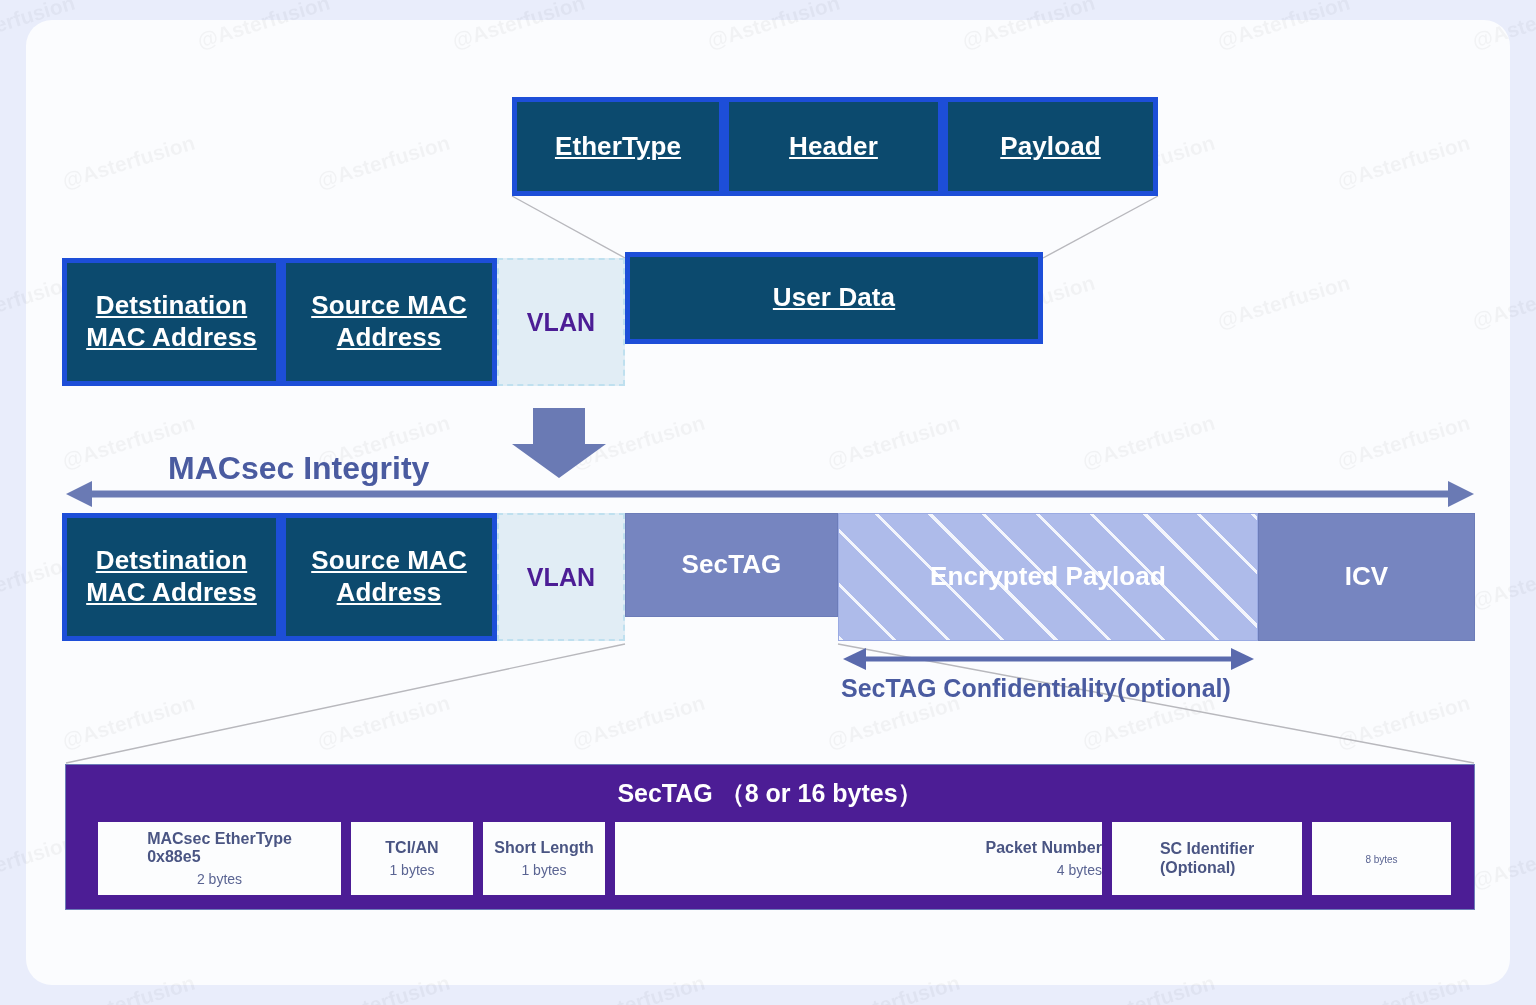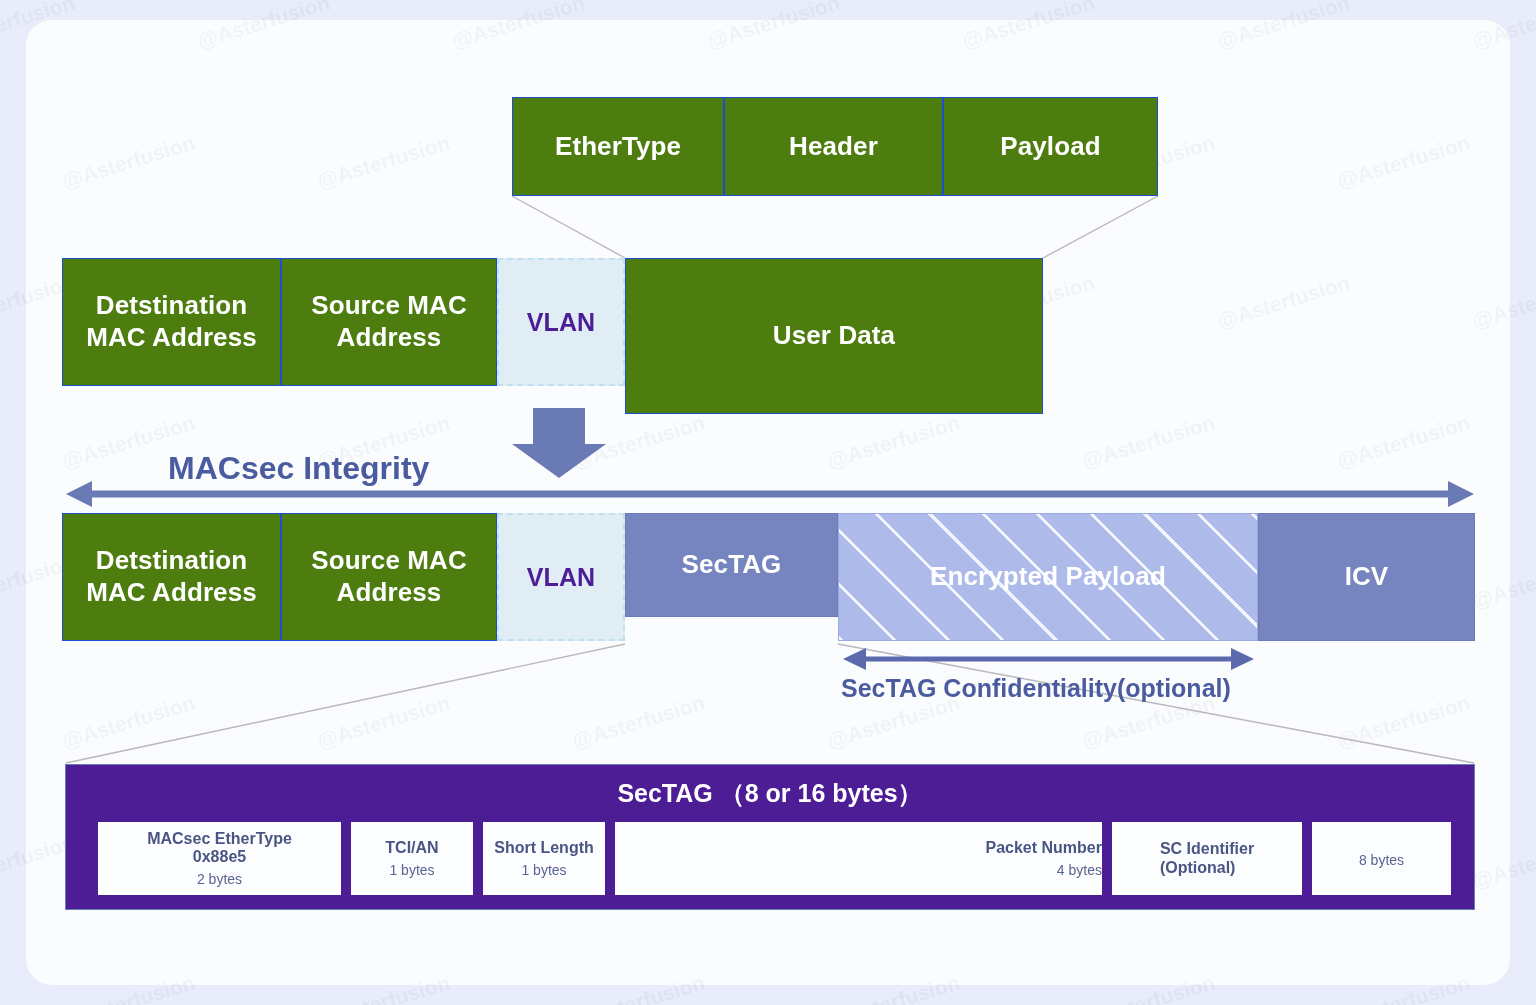--- a/index.html
+++ b/index.html
@@ -39,21 +39,21 @@
   .box{
     position:absolute;
     box-sizing:border-box;
     display:flex;align-items:center;justify-content:center;
     text-align:center;
     color:#ffffff;
     font-weight:700;
     line-height:1.22;
     letter-spacing:.1px;
   }
-  .b-light{background:#4d7c0f;border:1px solid #1d4ed8;}
+  .b-light{background:#0c4a6e;border:5px solid #1d4ed8;text-decoration:underline;}
   .b-vlan{
     background:#e1edf5;color:#4c1d95;
     border:2px dashed #bfe0ef;
   }
   .b-dark{background:#7685c0;border:1px solid #6c7cb8;}
   .b-hatch{
     background:
       repeating-linear-gradient(45deg,
         rgba(255,255,255,.85) 0px, rgba(255,255,255,.85) 3px,
         rgba(255,255,255,0) 3px, rgba(255,255,255,0) 38px),
@@ -92,21 +92,21 @@
   .cell{
     background:#fcfdfe;
     box-sizing:border-box;
     display:flex;flex-direction:column;
     align-items:center;justify-content:center;
     color:#4a5583;
     line-height:1.16;
   }
   .cell .t{font-size:16px;font-weight:700;}
   .cell .s{font-size:14px;font-weight:400;margin-top:4px;color:#5a6492;}
-  .cell.only .s{margin-top:3px;font-size:14px;}
+  .cell.only .s{margin-top:3px;font-size:10px;}
 </style>
 </head>
 <body>
 
 <div id="stage">
 
   <div class="card"></div>
 
   <div class="wm-layer" id="wm-layer">
       <div class="wm" style="left: -60px; top: 10px;">@Asterfusion</div>
@@ -206,21 +206,21 @@
   </div>
   <div class="box b-light fs26" style="left:281px;top:258px;width:216px;height:128px;">
     <span>
       <span>Source MAC</span><br>
       <span>Address</span>
     </span>
   </div>
   <div class="box b-vlan fs25" style="left:497px;top:258px;width:128px;height:128px;">
     <span>VLAN</span>
   </div>
-  <div class="box b-light fs26" style="left:625px;top:258px;width:418px;height:156px;">
+  <div class="box b-light fs26" style="left:625px;top:252px;width:418px;height:92px;">
     <span>User Data</span>
   </div>
 
   <div class="lbl" style="left:168px;top:450px;font-size:32px;">MACsec Integrity</div>
   <div class="lbl" style="left:841px;top:674px;font-size:25px;">SecTAG Confidentiality(optional)</div>
 
   <div class="box b-light fs26" style="left:62px;top:513px;width:219px;height:128px;">
     <span>
       <span>Detstination</span><br>
       <span>MAC Address</span>
@@ -242,21 +242,21 @@
     <span>Encrypted Payload</span>
   </div>
   <div class="box b-dark fs26" style="left:1258px;top:513px;width:217px;height:128px;">
     <span>ICV</span>
   </div>
 
   <div class="sectag-panel">
     <div class="sectag-title">SecTAG （8 or 16 bytes）</div>
     <div class="sectag-row">
 
-      <div class="cell" style="flex:0 0 243px;text-align:center;">
+      <div class="cell" style="flex:0 0 243px;">
         <div class="t">
           <span>MACsec EtherType</span><br>
           <span>0x88e5</span>
         </div>
         <div class="s">2 bytes</div>
       </div>
 
       <div class="cell" style="flex:0 0 122px;">
         <div class="t">TCI/AN</div>
         <div class="s">1 bytes</div>

